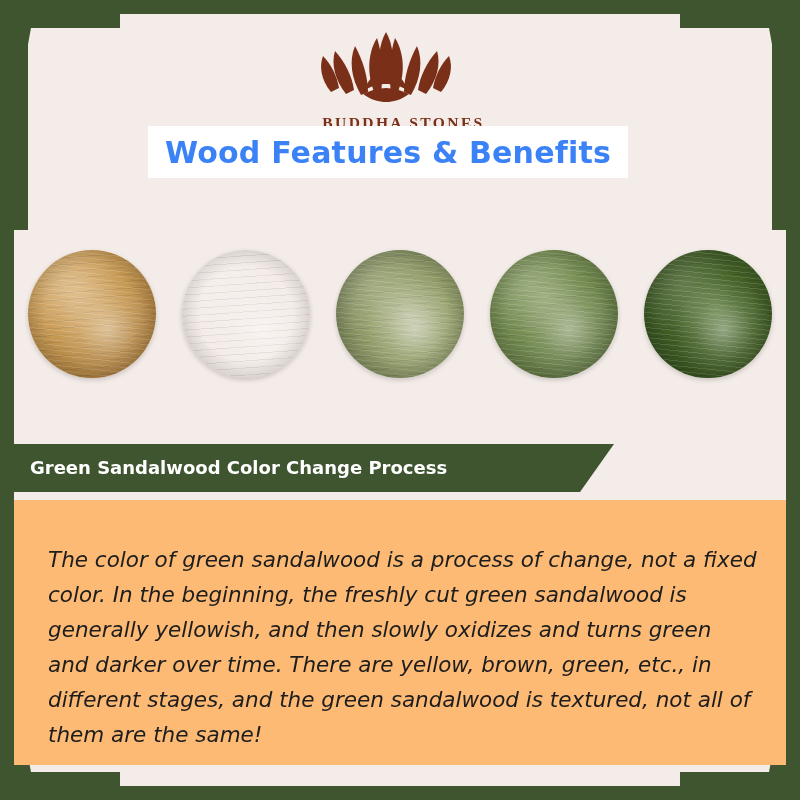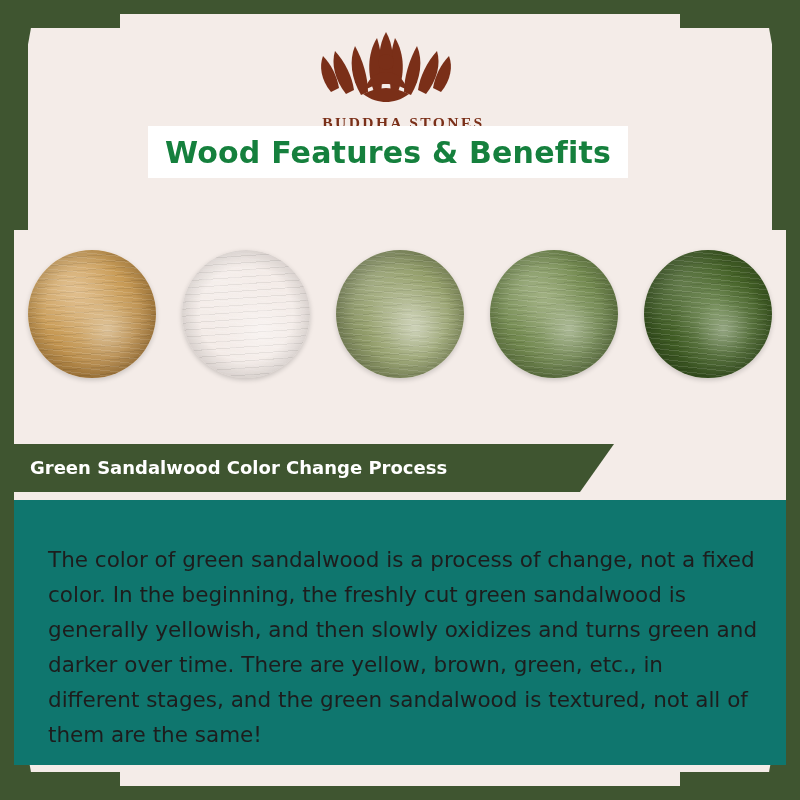--- a/index.html
+++ b/index.html
@@ -138,21 +138,21 @@
     height: 52px;
     background: #ffffff;
     display: flex;
     align-items: center;
     justify-content: center;
     z-index: 5;
   }
   #title-text {
     font-size: 30px;
     font-weight: bold;
-    color: #15803d;
+    color: #3b82f6;
     letter-spacing: 0.2px;
     font-family: "DejaVu Sans", sans-serif;
     text-align: right;
   }
 
   
   #bead-row {
     position: absolute;
     top: 250px;
     left: 14px;
@@ -220,22 +220,23 @@
     white-space: nowrap;
   }
 
   
   #body-card {
     position: absolute;
     top: 500px;
     left: 14px;
     width: 772px;
     height: 265px;
-    background: #0f766e;
+    background: #fdba74;
     z-index: 4;
+    font-style: italic;
   }
   #body-text {
     position: absolute;
     left: 34px;
     top: 20px;
     width: 710px;
     font-size: 21.5px;
     line-height: 35px;
     color: #1d1d1d;
     font-family: "DejaVu Sans", sans-serif;

